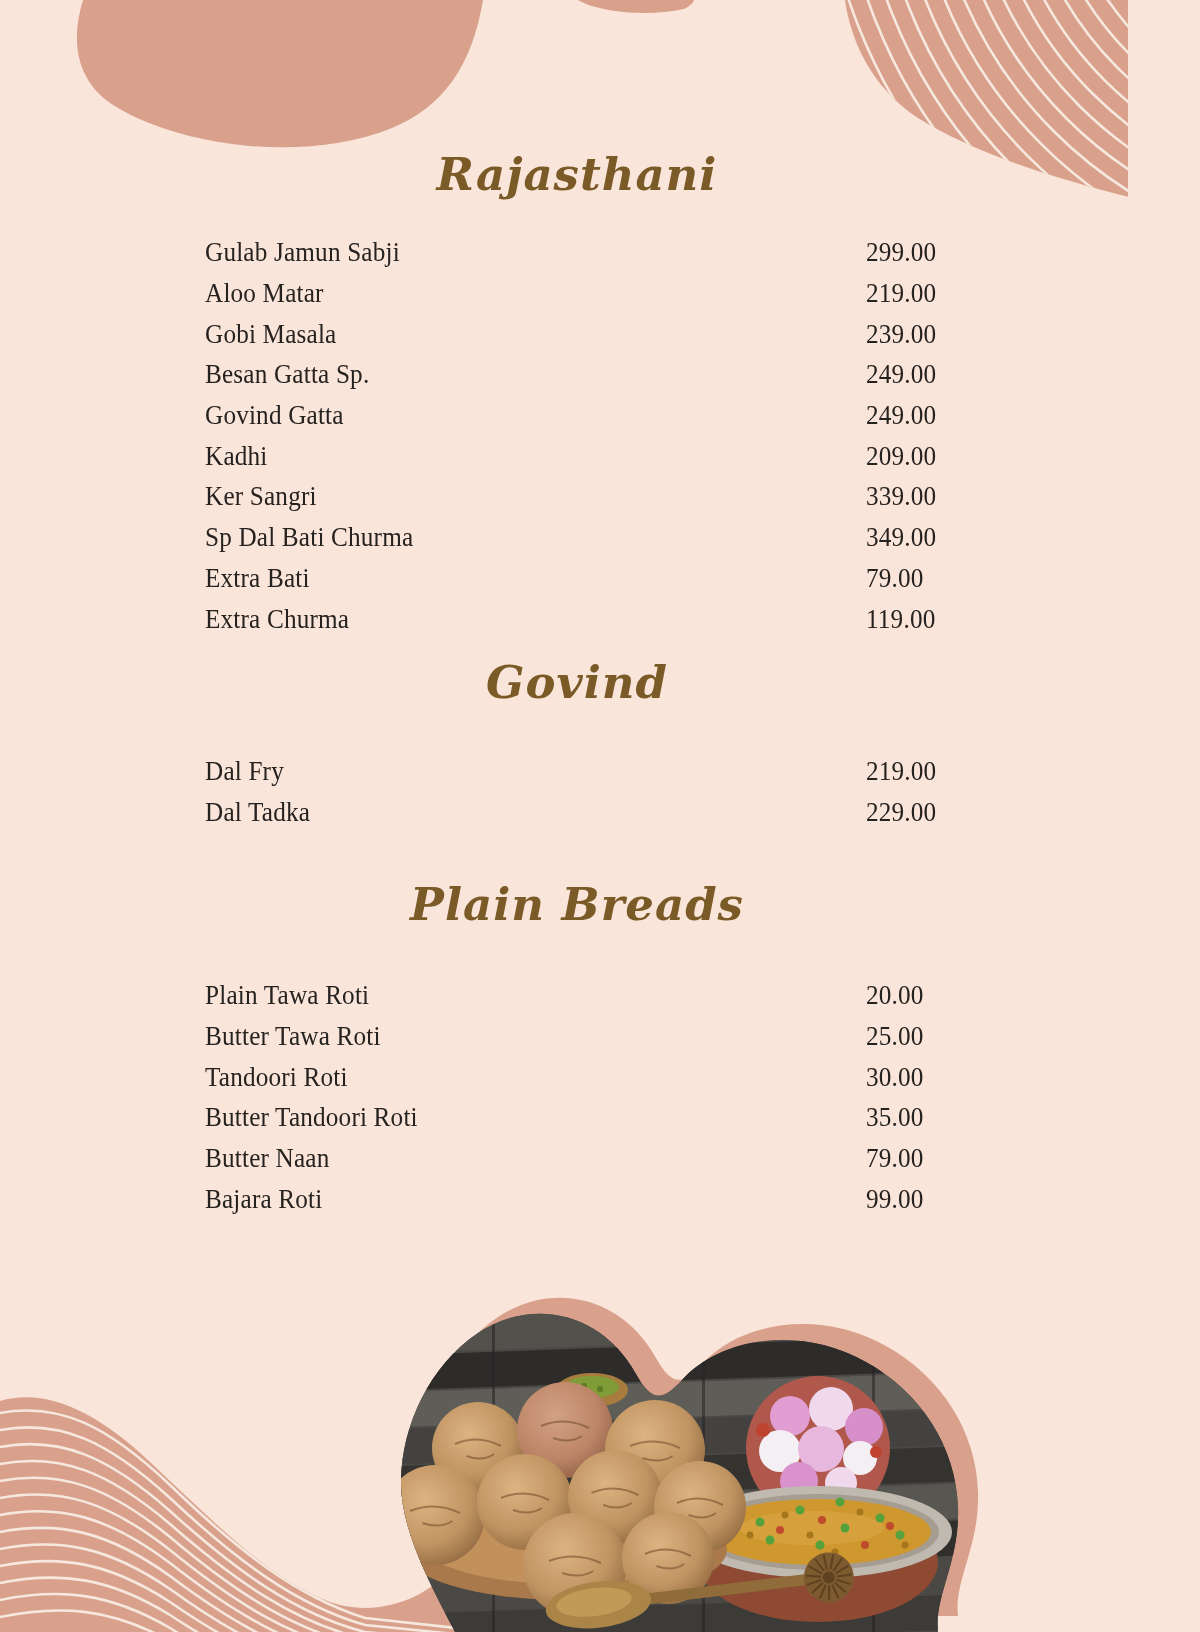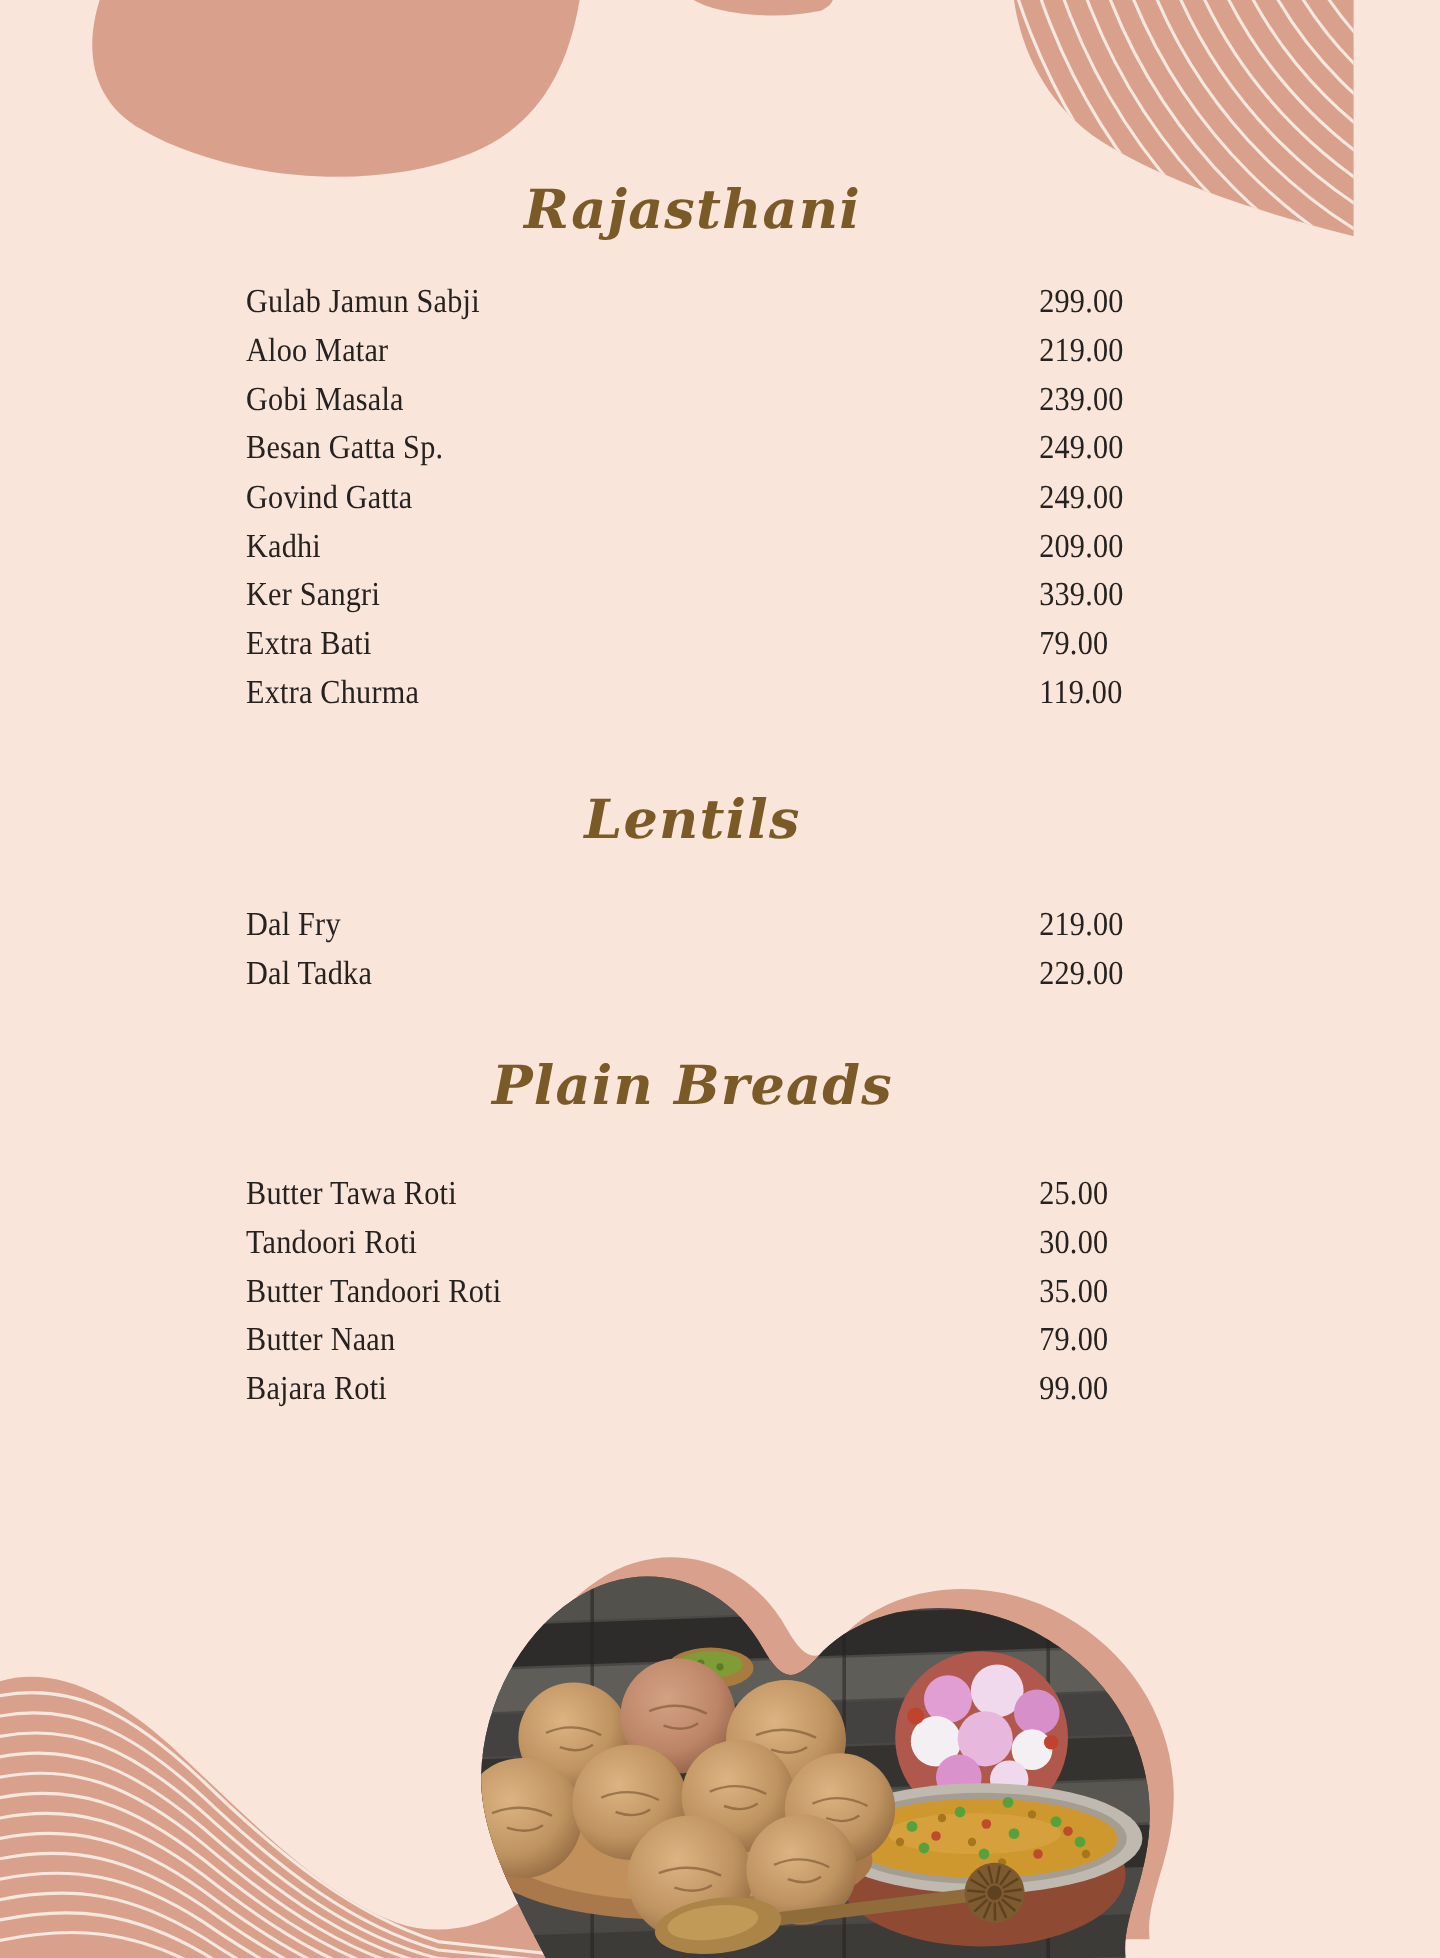--- a/index.html
+++ b/index.html
@@ -263,48 +263,56 @@
         </div>
         <div class="row">
           <span class="name">Kadhi</span>
           <span class="price">209.00</span>
         </div>
         <div class="row">
           <span class="name">Ker Sangri</span>
           <span class="price">339.00</span>
         </div>
         <div class="row">
+          <span class="name">Sp Dal Bati Churma</span>
+          <span class="price">349.00</span>
+        </div>
+        <div class="row">
           <span class="name">Extra Bati</span>
           <span class="price">79.00</span>
         </div>
         <div class="row">
           <span class="name">Extra Churma</span>
           <span class="price">119.00</span>
         </div>
       </div>
   </section>
 
   <section>
-    <h2 class="section-title" id="title-1">Lentils</h2>
+    <h2 class="section-title" id="title-1">Govind</h2>
     <div class="rows" id="rows-1">
         <div class="row">
           <span class="name">Dal Fry</span>
           <span class="price">219.00</span>
         </div>
         <div class="row">
           <span class="name">Dal Tadka</span>
           <span class="price">229.00</span>
         </div>
       </div>
   </section>
 
   <section>
     <h2 class="section-title" id="title-2">Plain Breads</h2>
     <div class="rows" id="rows-2">
         <div class="row">
+          <span class="name">Plain Tawa Roti</span>
+          <span class="price">20.00</span>
+        </div>
+        <div class="row">
           <span class="name">Butter Tawa Roti</span>
           <span class="price">25.00</span>
         </div>
         <div class="row">
           <span class="name">Tandoori Roti</span>
           <span class="price">30.00</span>
         </div>
         <div class="row">
           <span class="name">Butter Tandoori Roti</span>
           <span class="price">35.00</span>

